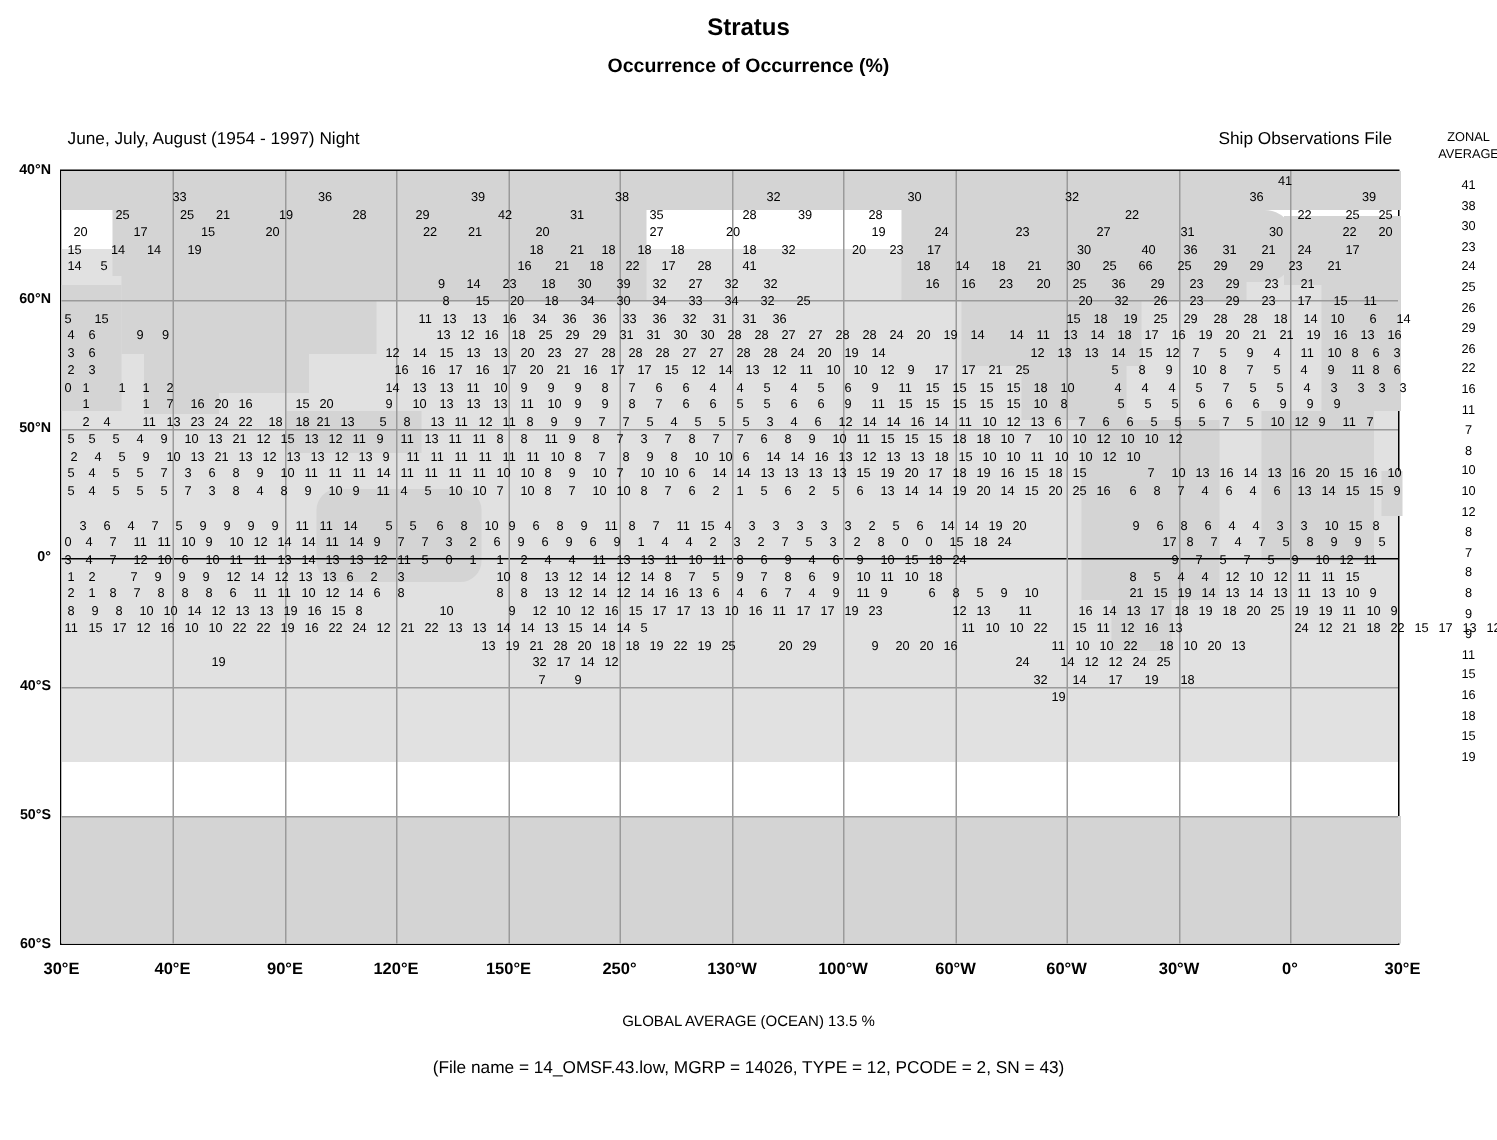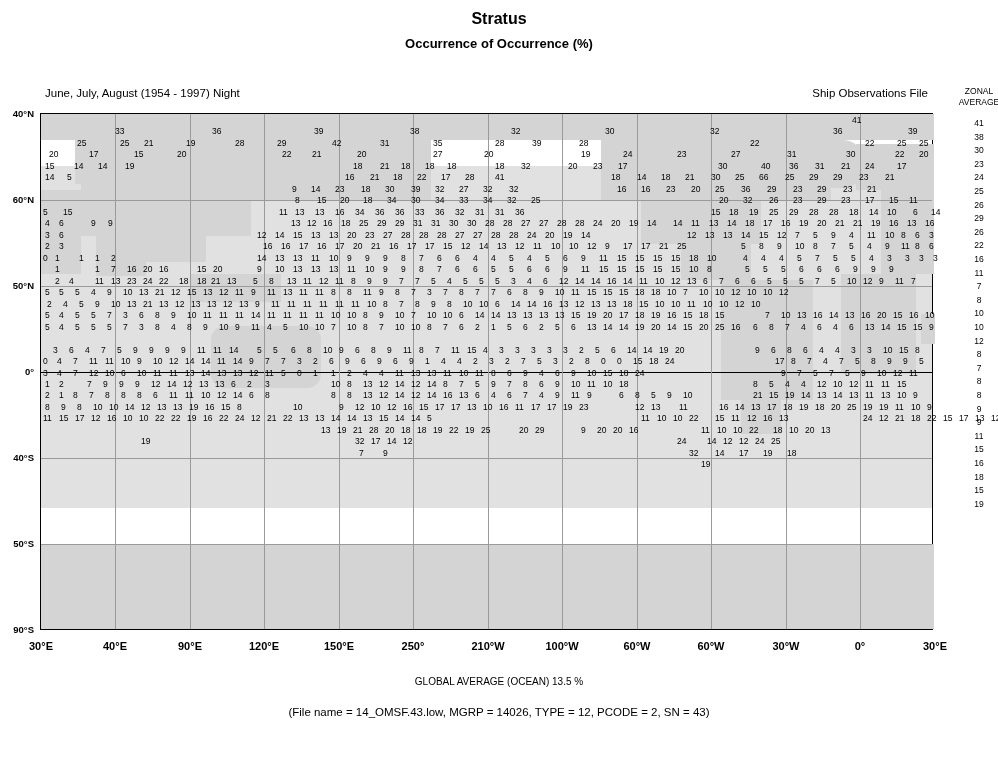--- a/index.html
+++ b/index.html
@@ -1104,29 +1104,29 @@
       <div class="cellnum" style="left: 660px; top: 346.411px;">19</div>
     </div>
 </div>
 
 <div class="ylab" style="left:0px;top:108px;">40°N</div>
 <div class="ylab" style="left:0px;top:194px;">60°N</div>
 <div class="ylab" style="left:0px;top:280px;">50°N</div>
 <div class="ylab" style="left:0px;top:366px;">0°</div>
 <div class="ylab" style="left:0px;top:452px;">40°S</div>
 <div class="ylab" style="left:0px;top:538px;">50°S</div>
-<div class="ylab" style="left:0px;top:624px;">90°S</div>
+<div class="ylab" style="left:0px;top:624px;">60°S</div>
 
 <div class="xlab" style="left:11px;">30°E</div>
 <div class="xlab" style="left:85px;">40°E</div>
 <div class="xlab" style="left:160px;">90°E</div>
 <div class="xlab" style="left:234px;">120°E</div>
 <div class="xlab" style="left:309px;">150°E</div>
 <div class="xlab" style="left:383px;">250°</div>
-<div class="xlab" style="left:458px;">210°W</div>
+<div class="xlab" style="left:458px;">130°W</div>
 <div class="xlab" style="left:532px;">100°W</div>
 <div class="xlab" style="left:607px;">60°W</div>
 <div class="xlab" style="left:681px;">60°W</div>
 <div class="xlab" style="left:756px;">30°W</div>
 <div class="xlab" style="left:830px;">0°</div>
 <div class="xlab" style="left:905px;">30°E</div>
 
 <div id="zonal-layer">
     <div class="zonal-val" style="top: 118px;">41</div>
     <div class="zonal-val" style="top: 131.6px;">38</div>

